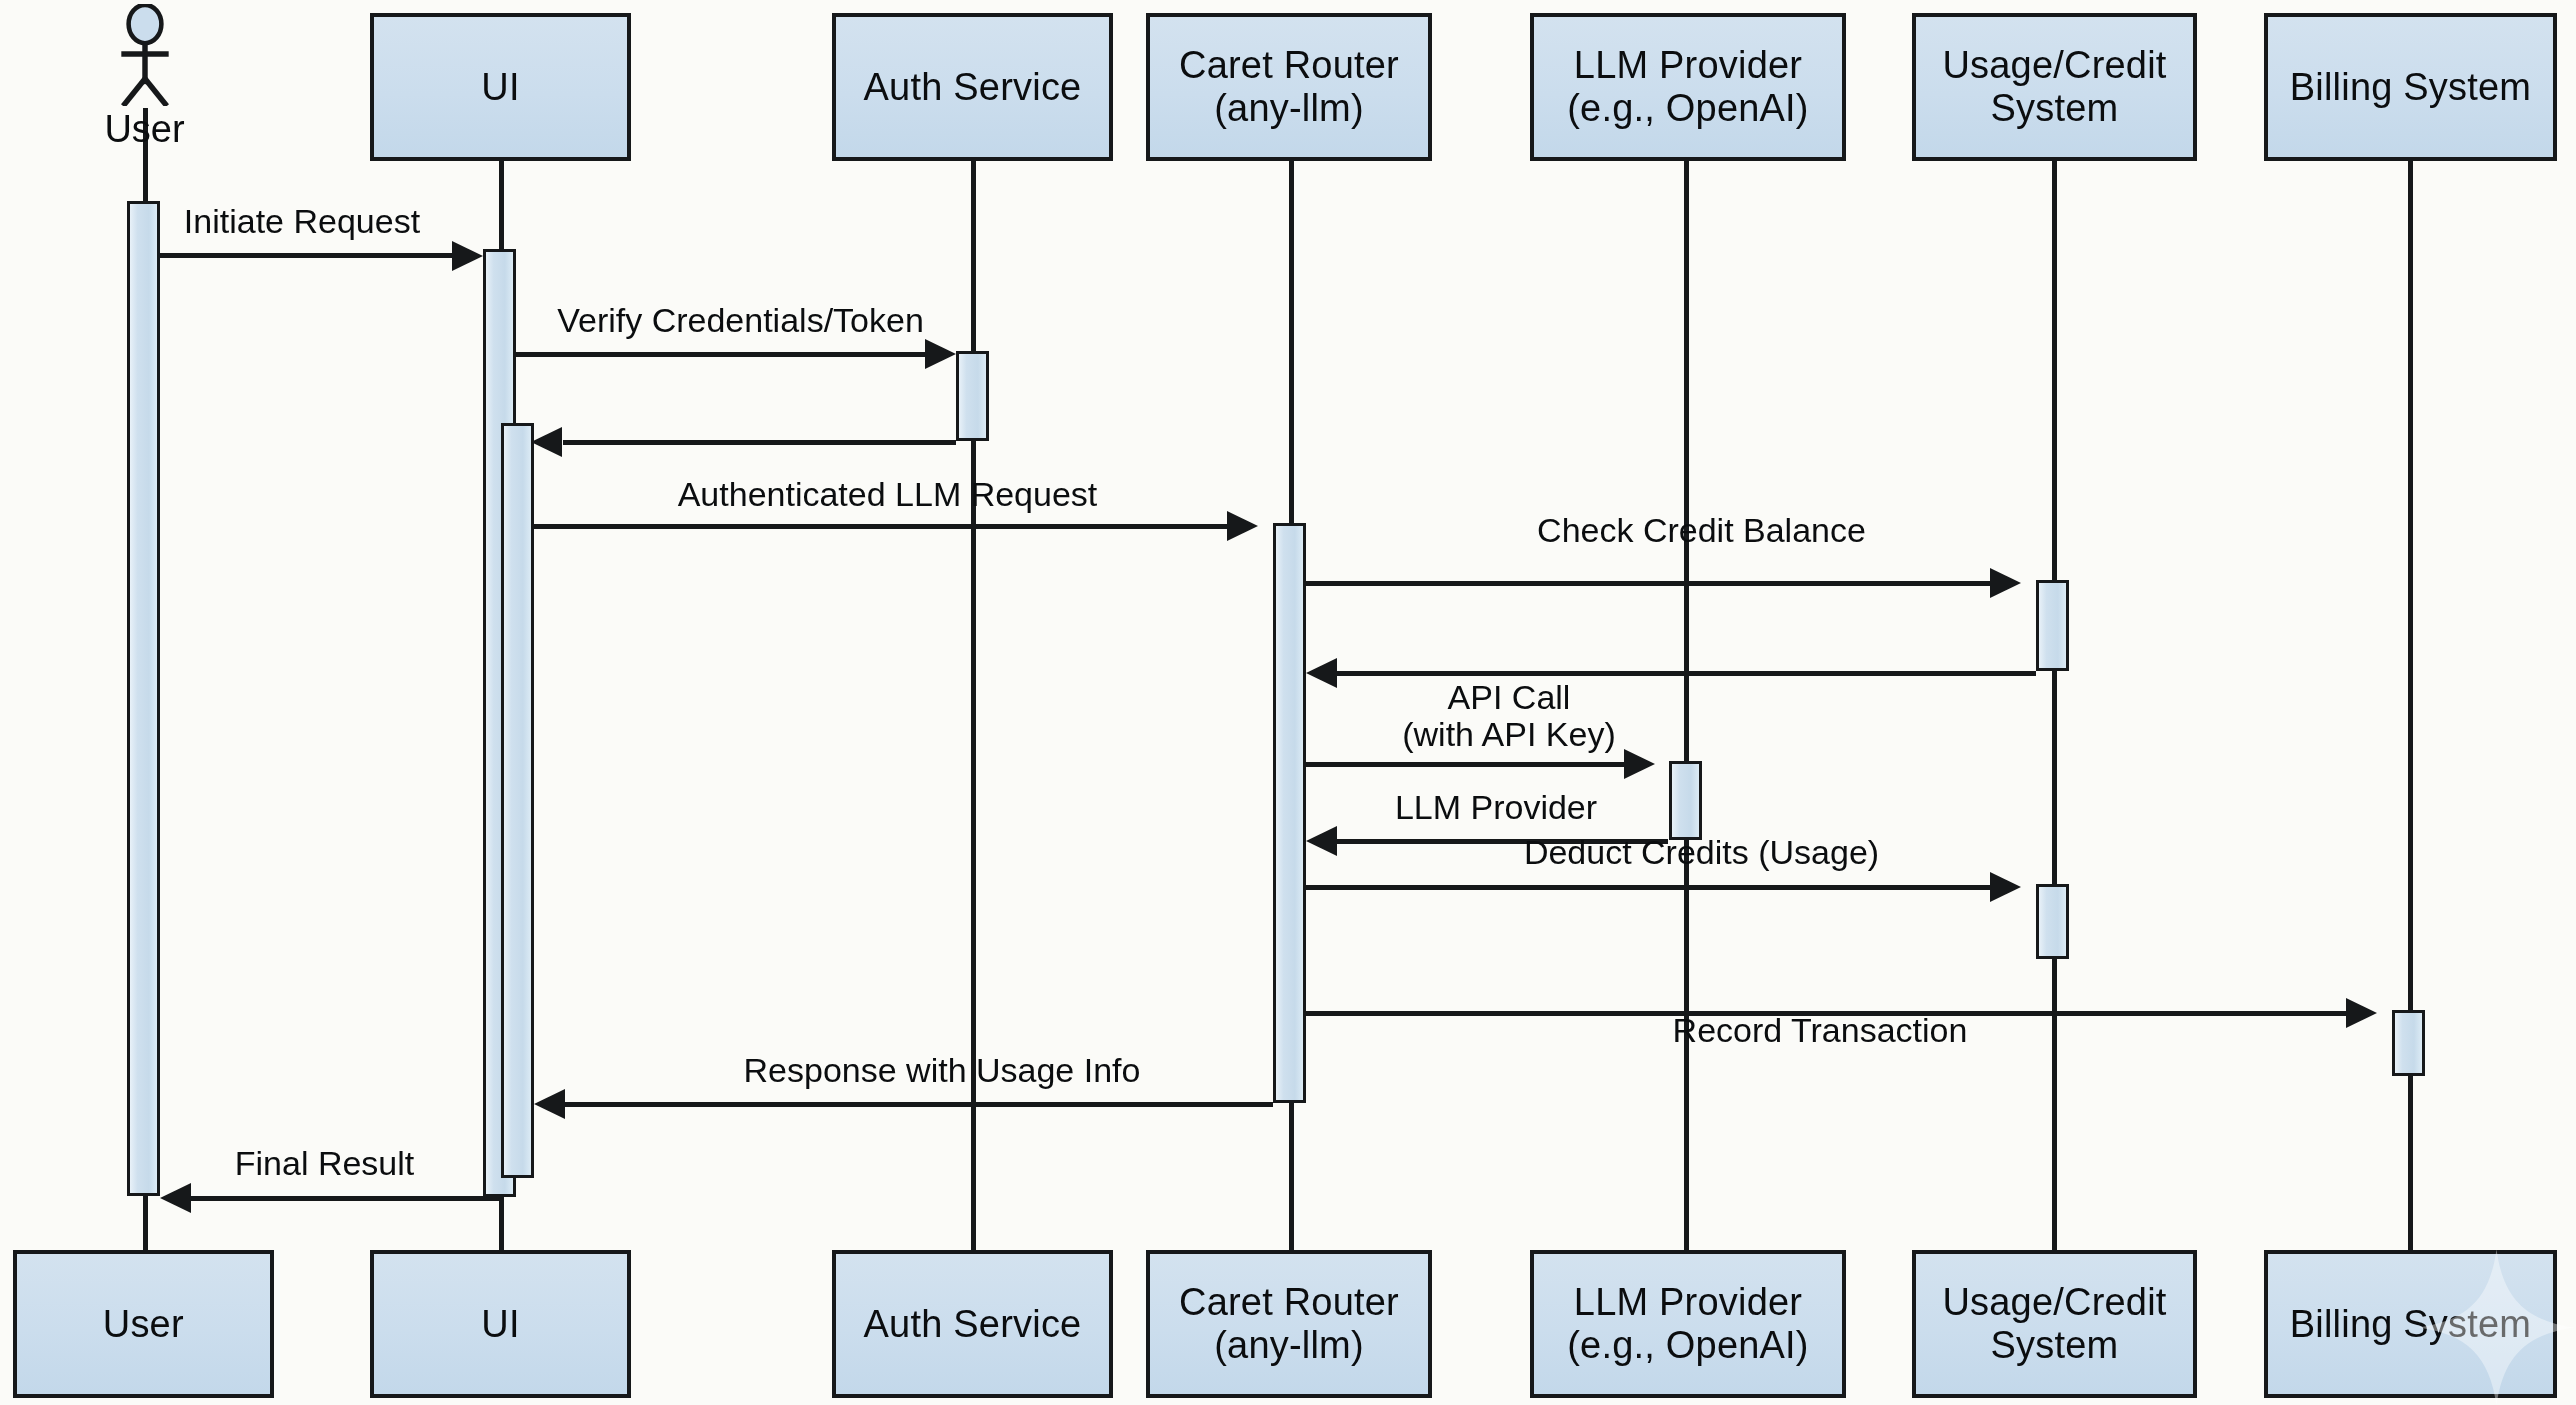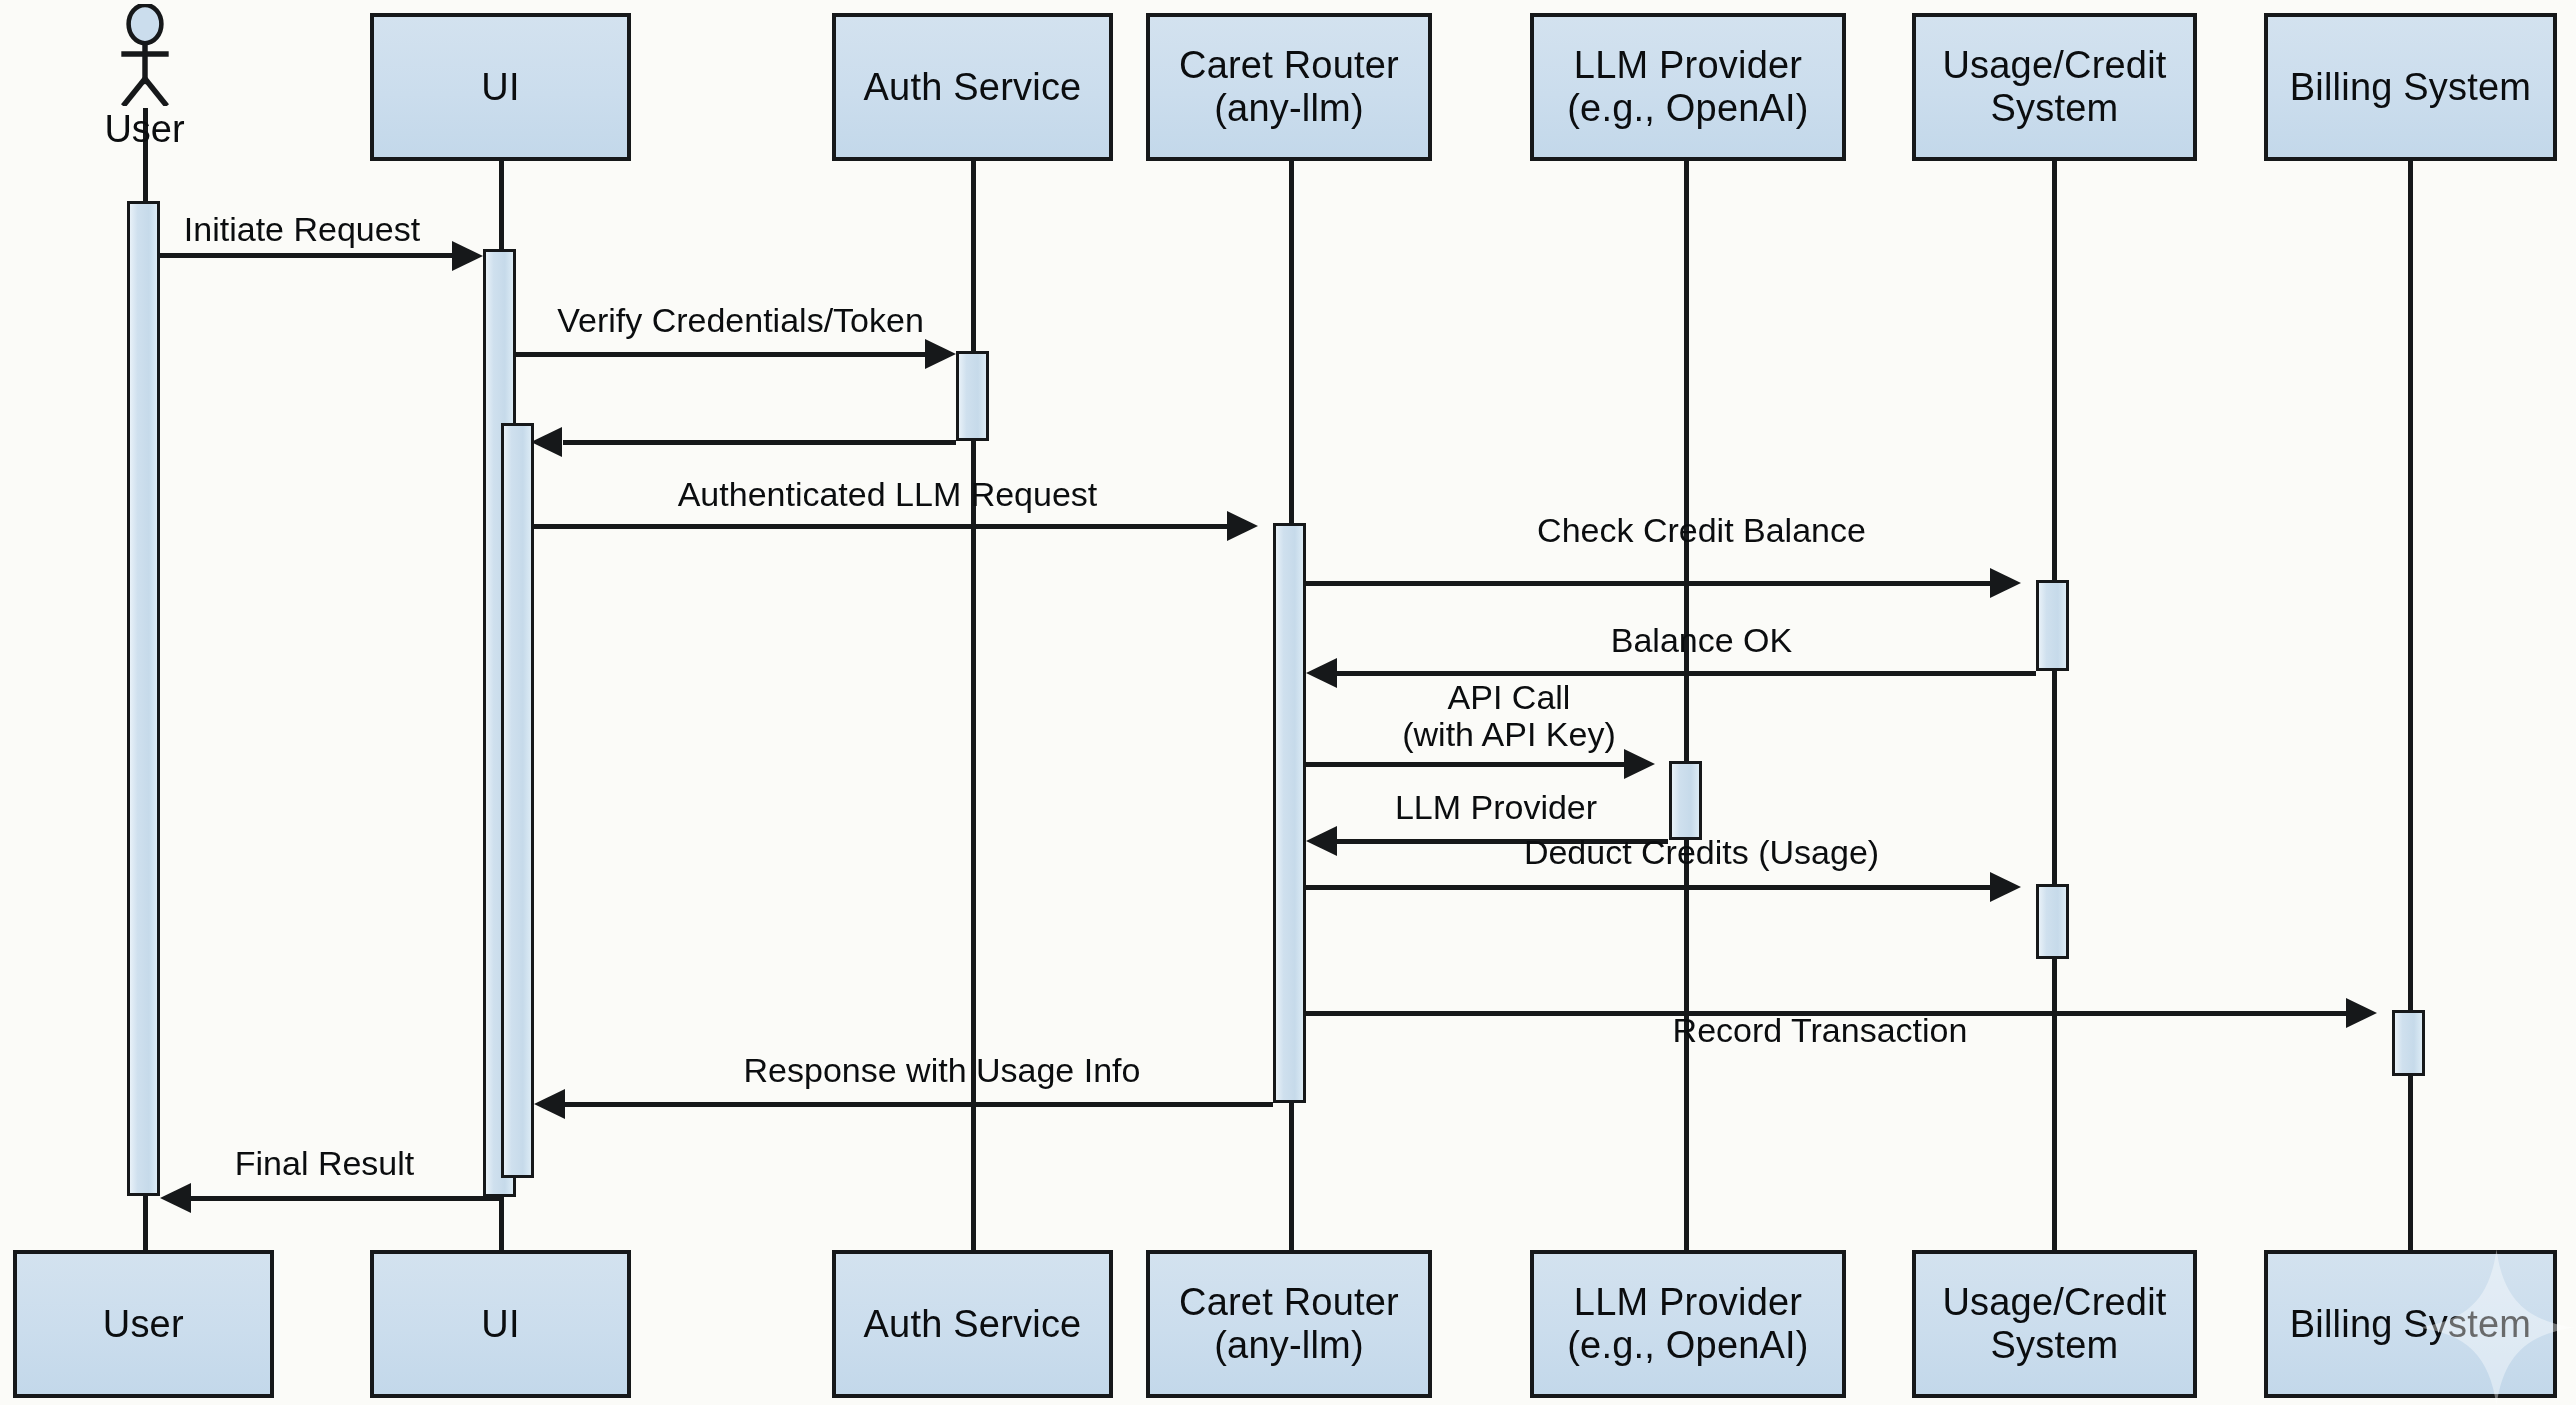--- a/index.html
+++ b/index.html
@@ -164,21 +164,21 @@
   <div class="activation" style="left:127px;  top:201px;  width:33px;  height:995px;"></div>
   <div class="activation" style="left:483px;  top:249px;  width:33px;  height:948px;"></div>
   <div class="activation" style="left:501px;  top:423px;  width:33px;  height:755px;"></div>
   <div class="activation" style="left:956px; top:351px; width:33px; height:90px;"></div>
   <div class="activation" style="left:1273px; top:523px; width:33px; height:580px;"></div>
   <div class="activation" style="left:1669px; top:761px; width:33px; height:79px;"></div>
   <div class="activation" style="left:2036px; top:580px; width:33px; height:91px;"></div>
   <div class="activation" style="left:2036px; top:884px; width:33px; height:75px;"></div>
   <div class="activation" style="left:2392px; top:1010px; width:33px; height:66px;"></div>
 
-  <div class="msg-label" style="left:128px; top:211px; width:348px;">
+  <div class="msg-label" style="left:128px; top:203px; width:348px;">
     <span class="ml">Initiate Request</span>
   </div>
   <div class="msg-line" style="left:160px; top:253px; width:293px;"></div>
   <div class="arrow-head right" style="left:452px; top:241px;"></div>
 
   <div class="msg-label" style="left:512px; top:302px; width:457px;">
     <span class="ml">Verify Credentials/Token</span>
   </div>
   <div class="msg-line" style="left:516px; top:352px; width:410px;"></div>
   <div class="arrow-head right" style="left:925px; top:339px;"></div>
@@ -191,23 +191,20 @@
   </div>
   <div class="msg-line" style="left:534px; top:524px; width:693px;"></div>
   <div class="arrow-head right" style="left:1227px; top:511px;"></div>
 
   <div class="msg-label" style="left:1427px; top:512px; width:549px;">
     <span class="ml">Check Credit Balance</span>
   </div>
   <div class="msg-line" style="left:1306px; top:581px; width:684px;"></div>
   <div class="arrow-head right" style="left:1990px; top:568px;"></div>
 
-  <div class="msg-label" style="left:1482px; top:622px; width:439px;">
-    <span class="ml">Balance OK</span>
-  </div>
   <div class="msg-line" style="left:1337px; top:671px; width:699px;"></div>
   <div class="arrow-head left" style="left:1306px; top:658px;"></div>
 
   <div class="msg-label two-line" style="left:1317px; top:679px; width:384px;">
     <span class="ml">API Call</span>
     <span class="ml">(with API Key)</span>
   </div>
   <div class="msg-line" style="left:1306px; top:762px; width:318px;"></div>
   <div class="arrow-head right" style="left:1624px; top:749px;"></div>
 

